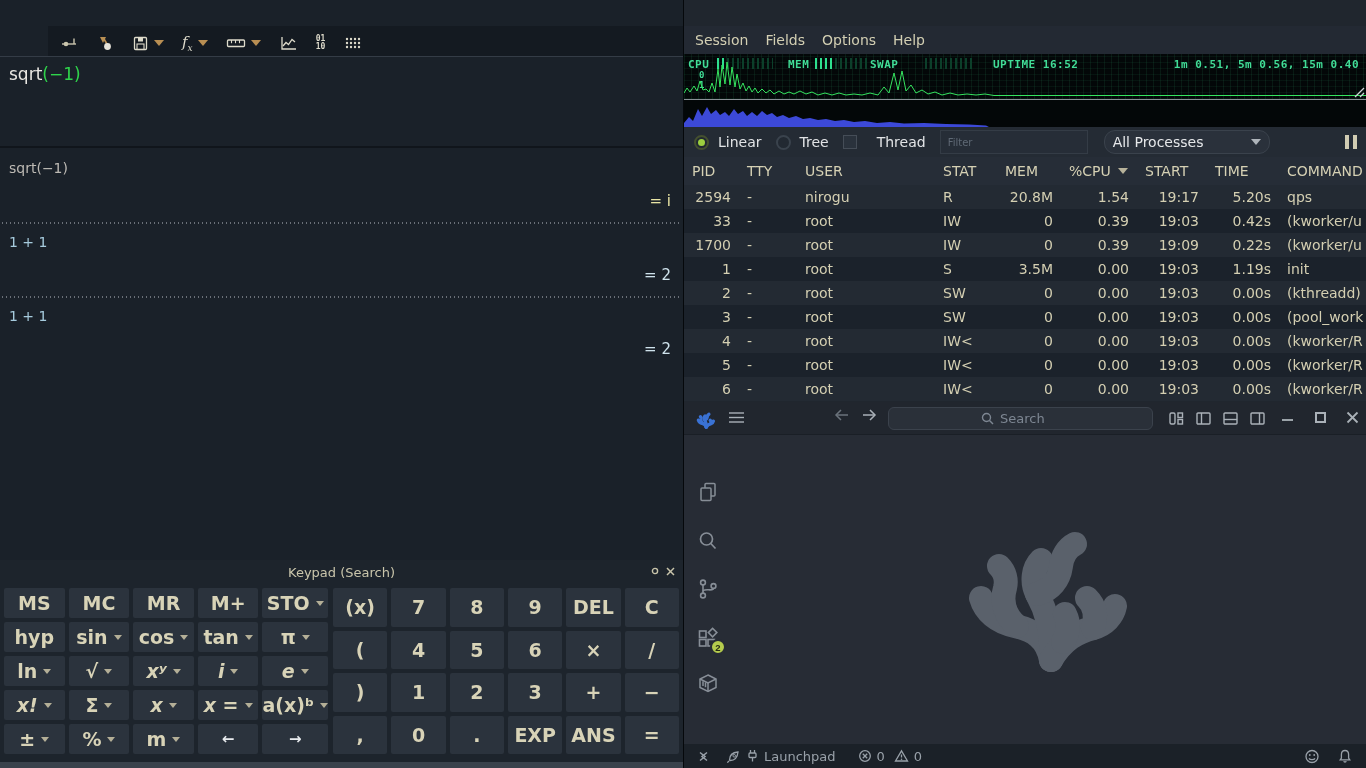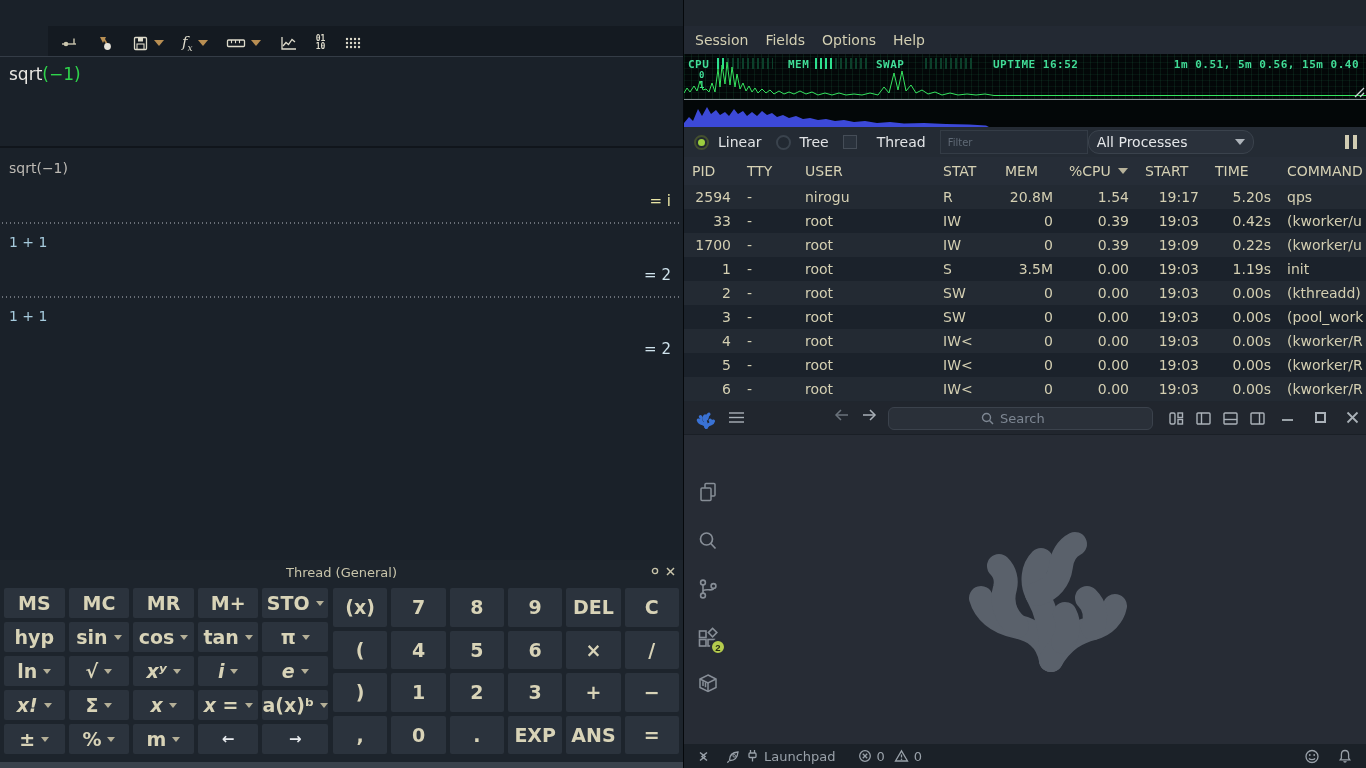--- a/index.html
+++ b/index.html
@@ -243,21 +243,21 @@
         </div>
         <div class="h-sep"></div>
         <div class="h-entry">
           <div class="h-expr">1 + 1</div>
           <div class="h-res">= 2</div>
         </div>
       </div>
 
     <div id="keypad">
       <div id="keypad-header">
-        <span id="keypad-title">Thread (General)</span>
+        <span id="keypad-title">Keypad (Search)</span>
         <button class="kp-hbtn" id="kp-detach">
           <svg width="8" height="8" viewBox="0 0 8 8">
             <circle cx="4" cy="4" r="2.6" fill="none" stroke="#c9c5ab" stroke-width="1.4"></circle>
           </svg>
         </button>
         <button class="kp-hbtn" id="kp-close">
           <svg width="9" height="9" viewBox="0 0 9 9">
             <g stroke="#c9c5ab" stroke-width="1.5">
                 <line x1="1" y1="1" x2="8" y2="8"></line>
                 <line x1="8" y1="1" x2="1" y2="8"></line>
@@ -404,21 +404,21 @@
     <div id="monitor">
       <div id="mon-grid"></div>
       <span class="lcd" style="left:4px;top:4px;">CPU</span>
       <span class="meter" style="left:33px;width:56px;">
           <span style="width:12%"></span>
         </span>
       <span class="lcd" style="left:104px;top:4px;">MEM</span>
       <span class="meter" style="left:131px;width:53px;">
           <span style="width:34%"></span>
         </span>
-      <span class="lcd" style="left:192px;top:4px;">SWAP</span>
+      <span class="lcd" style="left:186px;top:4px;">SWAP</span>
       <span class="meter" style="left:241px;width:48px;">
           <span style="width:0%"></span>
         </span>
       <span class="lcd" style="left:309px;top:4px;">UPTIME 16:52</span>
       <span class="lcd" style="right:8px;top:4px;">1m 0.51, 5m 0.56, 15m 0.40</span>
       <span class="lcd" style="left:15px;top:16px;font-size:9px;">0</span>
       <span class="lcd" style="left:15px;top:26px;font-size:9px;">1</span>
 
       <svg id="cpu-graph" width="683" height="40" viewBox="0 0 683 40" preserveAspectRatio="none">
         <path d="M0,34 L3,29 L6,33 L10,27 L13,32 L16,22 L19,31 L22,30 L25,33 L28,24 L31,33 L34,10 L36,28 L38,6 L41,25 L43,3 L46,26 L48,8 L51,28 L53,15 L56,30 L59,24 L62,32 L65,27 L68,33 L71,29 L74,34 L78,30 L82,34 L86,31 L90,35 L95,32 L100,35 L105,33 L110,35 L116,32 L122,35 L128,33 L134,36 L141,34 L148,36 L155,34 L162,36 L170,35 L178,36 L186,34 L194,36 L200,28 L205,34 L210,14 L214,31 L218,12 L222,32 L227,26 L232,34 L238,31 L244,35 L251,33 L258,36 L266,34 L274,36 L283,35 L292,36 L301,35 L310,36.5 L683,36.5" fill="none" stroke="#35e45f" stroke-width="1"></path>
@@ -436,21 +436,21 @@
     </div>
 
     <div id="controls">
       <span class="radio on" style="margin-left:10px;"></span>
       <span style="margin-left:9px;">Linear</span>
       <span class="radio" style="margin-left:14px;"></span>
       <span style="margin-left:9px;">Tree</span>
       <span class="checkbox" style="margin-left:14px;"></span>
       <span style="margin-left:20px;">Thread</span>
       <input id="filter-input" style="margin-left: 14px;" placeholder="Filter">
-      <div id="proc-select" style="margin-left:0;border-radius:11px;">
+      <div id="proc-select" style="margin-left:16px;border-radius:11px;">
         <span>All Processes</span>
         <span class="caret"></span>
       </div>
       <button id="pause-btn">
           <span></span>
           <span></span>
         </button>
     </div>
 
     <div id="ptable">

